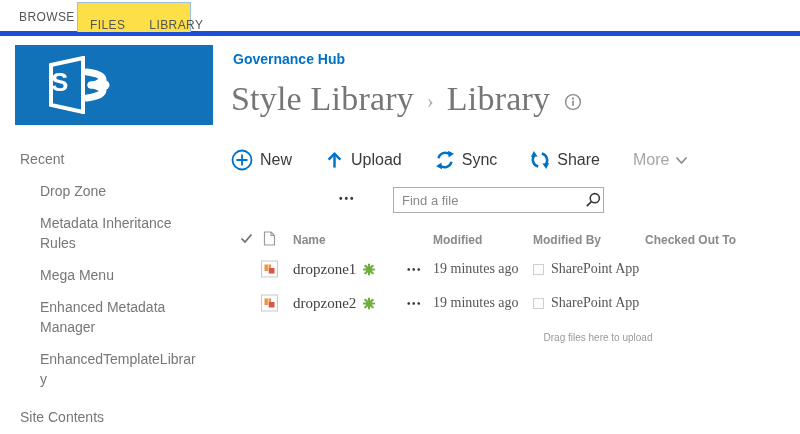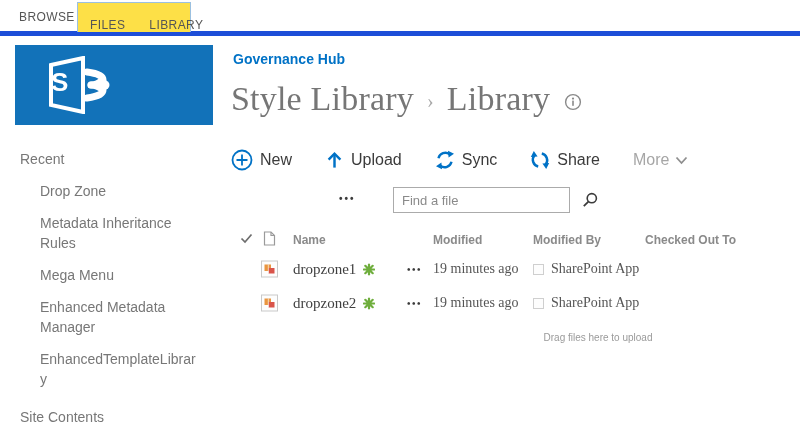--- a/index.html
+++ b/index.html
@@ -35,21 +35,21 @@
   .title-info{margin-left:14px;margin-top:6px;cursor:pointer;display:inline-flex;}
   .title-link{cursor:pointer;}
   
   .toolbar{position:absolute;left:231px;top:146px;height:28px;display:flex;align-items:center;gap:33px;}
   .tb-item{display:flex;align-items:center;gap:7px;font-size:16px;color:#3b3b3b;cursor:pointer;}
   .tb-item.muted{color:#a6a6a6;gap:6px;}
   
   .viewbar{position:absolute;left:233px;top:186px;height:28px;width:560px;}
   .view-link{position:absolute;left:0;top:5px;font-size:14px;font-weight:600;color:#0072c6;cursor:pointer;}
   .view-ellipsis{position:absolute;left:106px;top:7px;font-size:10px;font-weight:bold;color:#3b3b3b;letter-spacing:2px;cursor:pointer;}
-  .searchbox{position:absolute;left:160px;top:1px;width:177px;height:26px;border:1px solid #ababab;
+  .searchbox{position:absolute;left:160px;top:1px;width:211px;height:26px;border:1px solid #ababab;
     box-sizing:border-box;display:flex;align-items:center;background:#fff;}
   .searchbox input{flex:1;border:none;outline:none;padding:0 4px 0 8px;font-size:13px;color:#444;
     font-family:"Liberation Sans",sans-serif;background:transparent;}
   .searchbox input::placeholder{color:#8a8a8a;opacity:1;}
   .search-btn{width:26px;display:flex;align-items:center;justify-content:center;cursor:pointer;}
   
   .doctable{position:absolute;left:233px;top:228px;width:567px;}
   .thead{position:relative;height:24px;font-size:12px;color:#8a8a8a;font-weight:bold;}
   .thead span,.thead .hicon{position:absolute;top:50%;transform:translateY(-50%);cursor:pointer;}
   .col-check{left:7px;}

